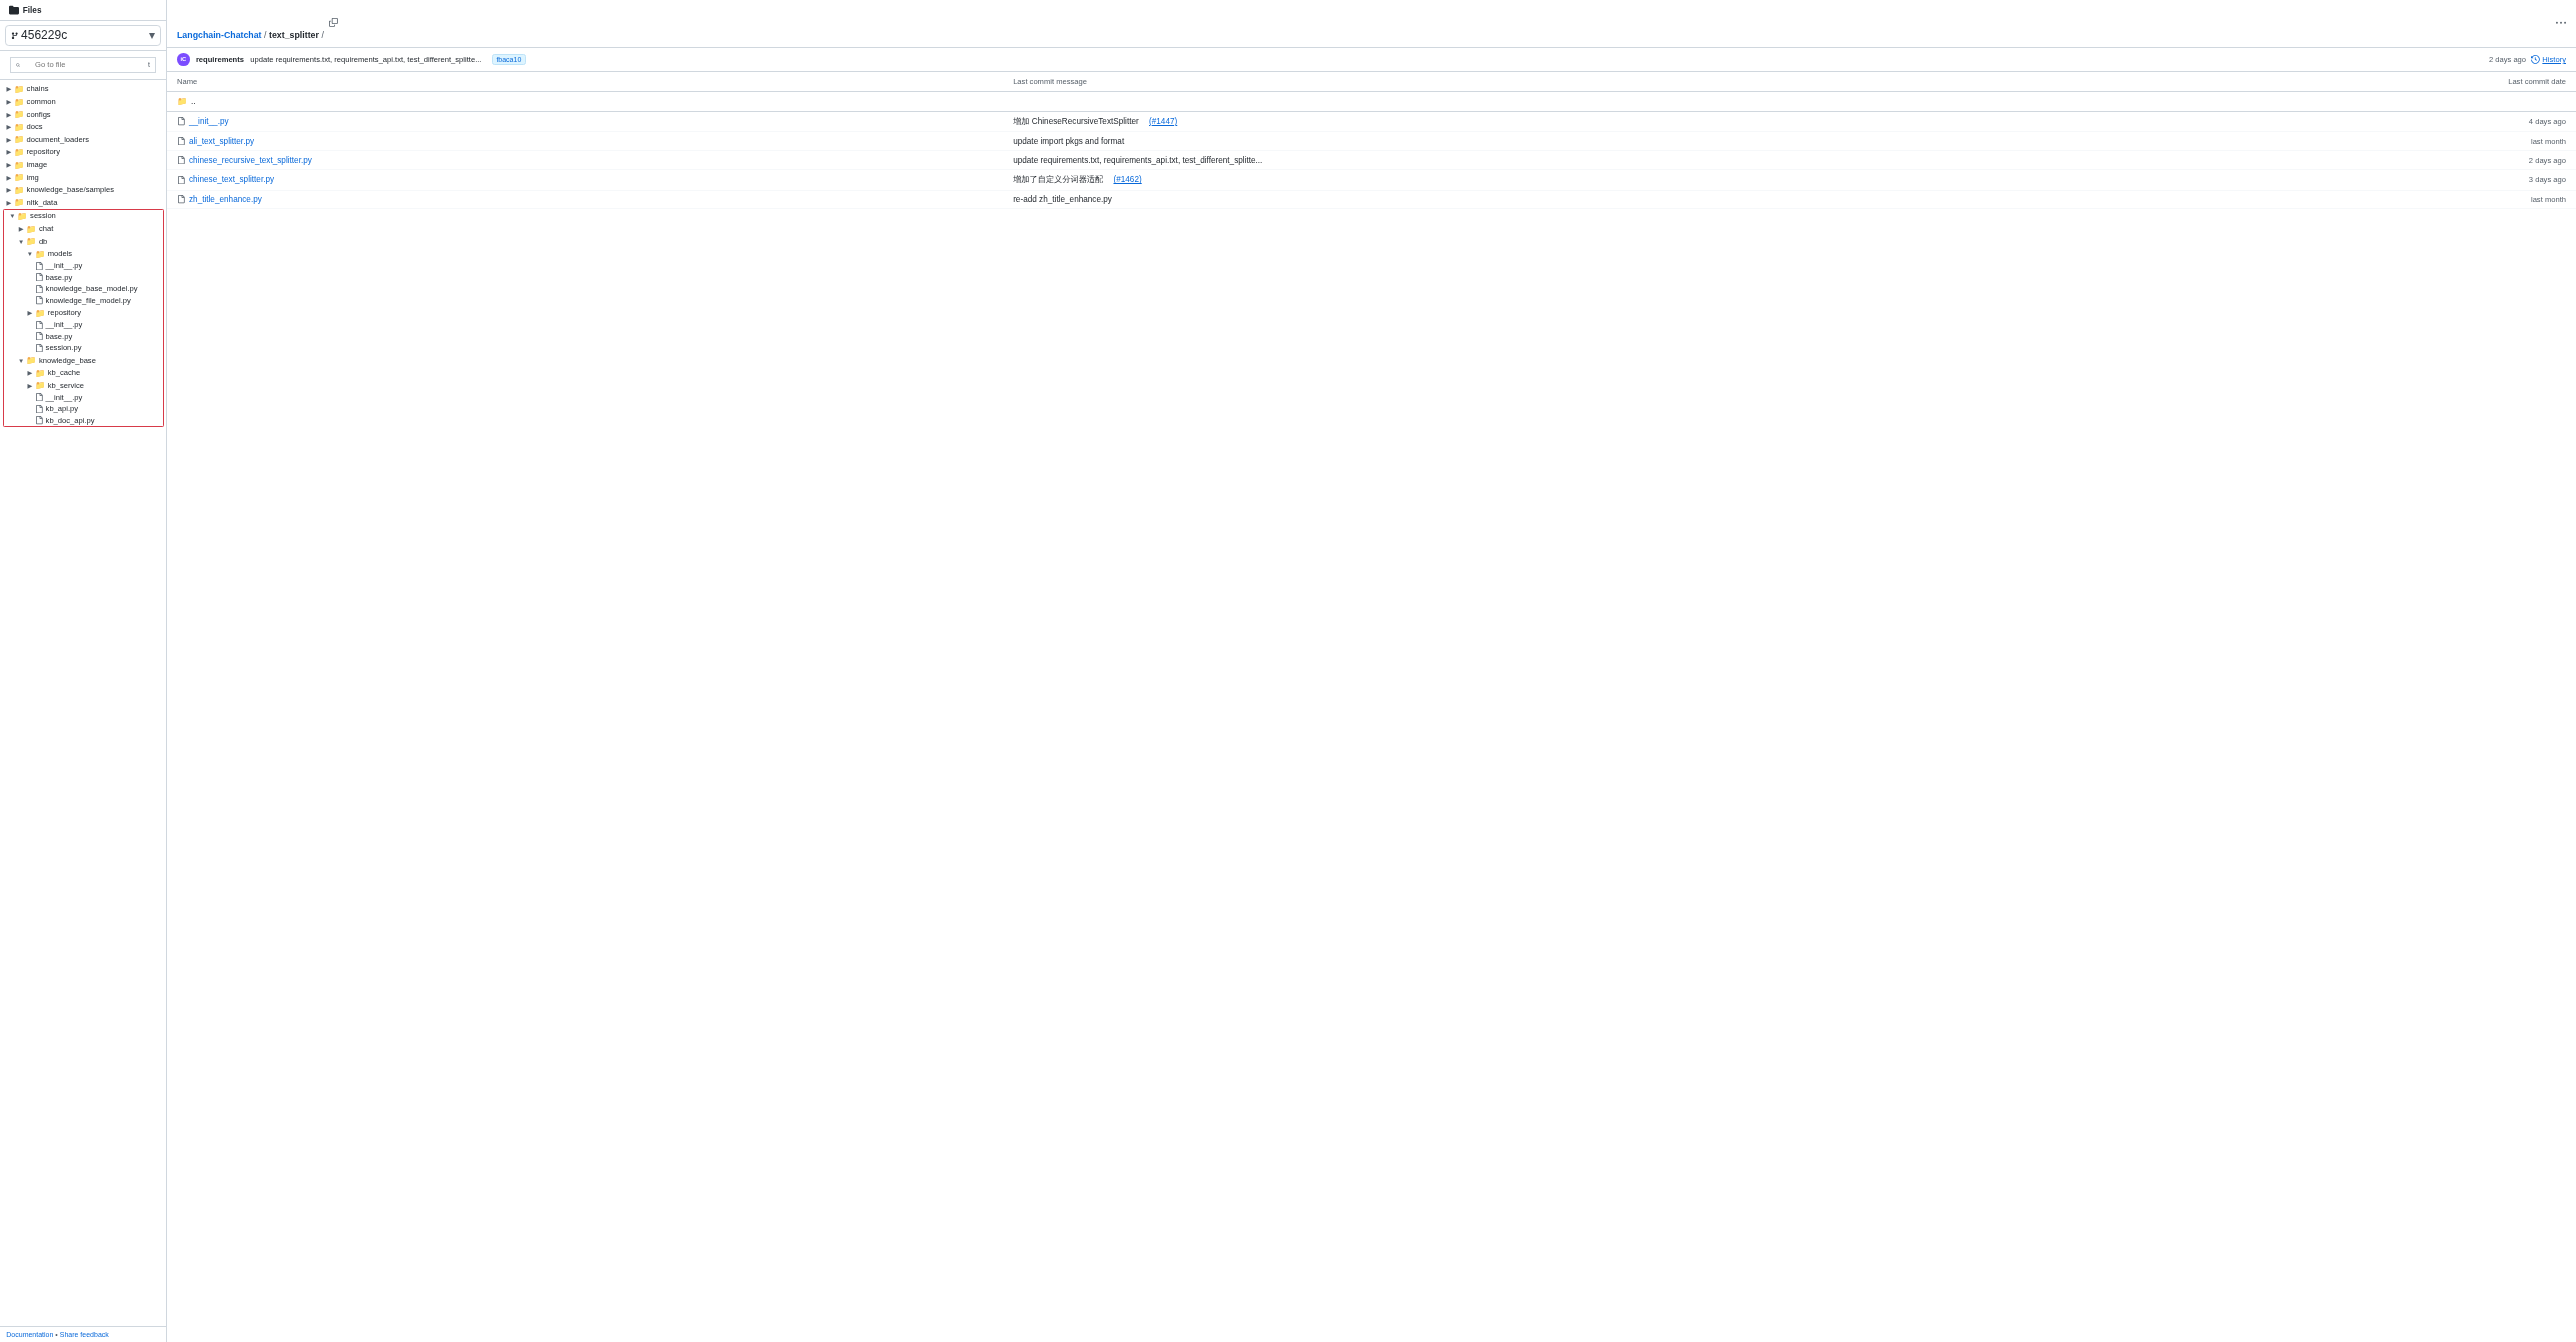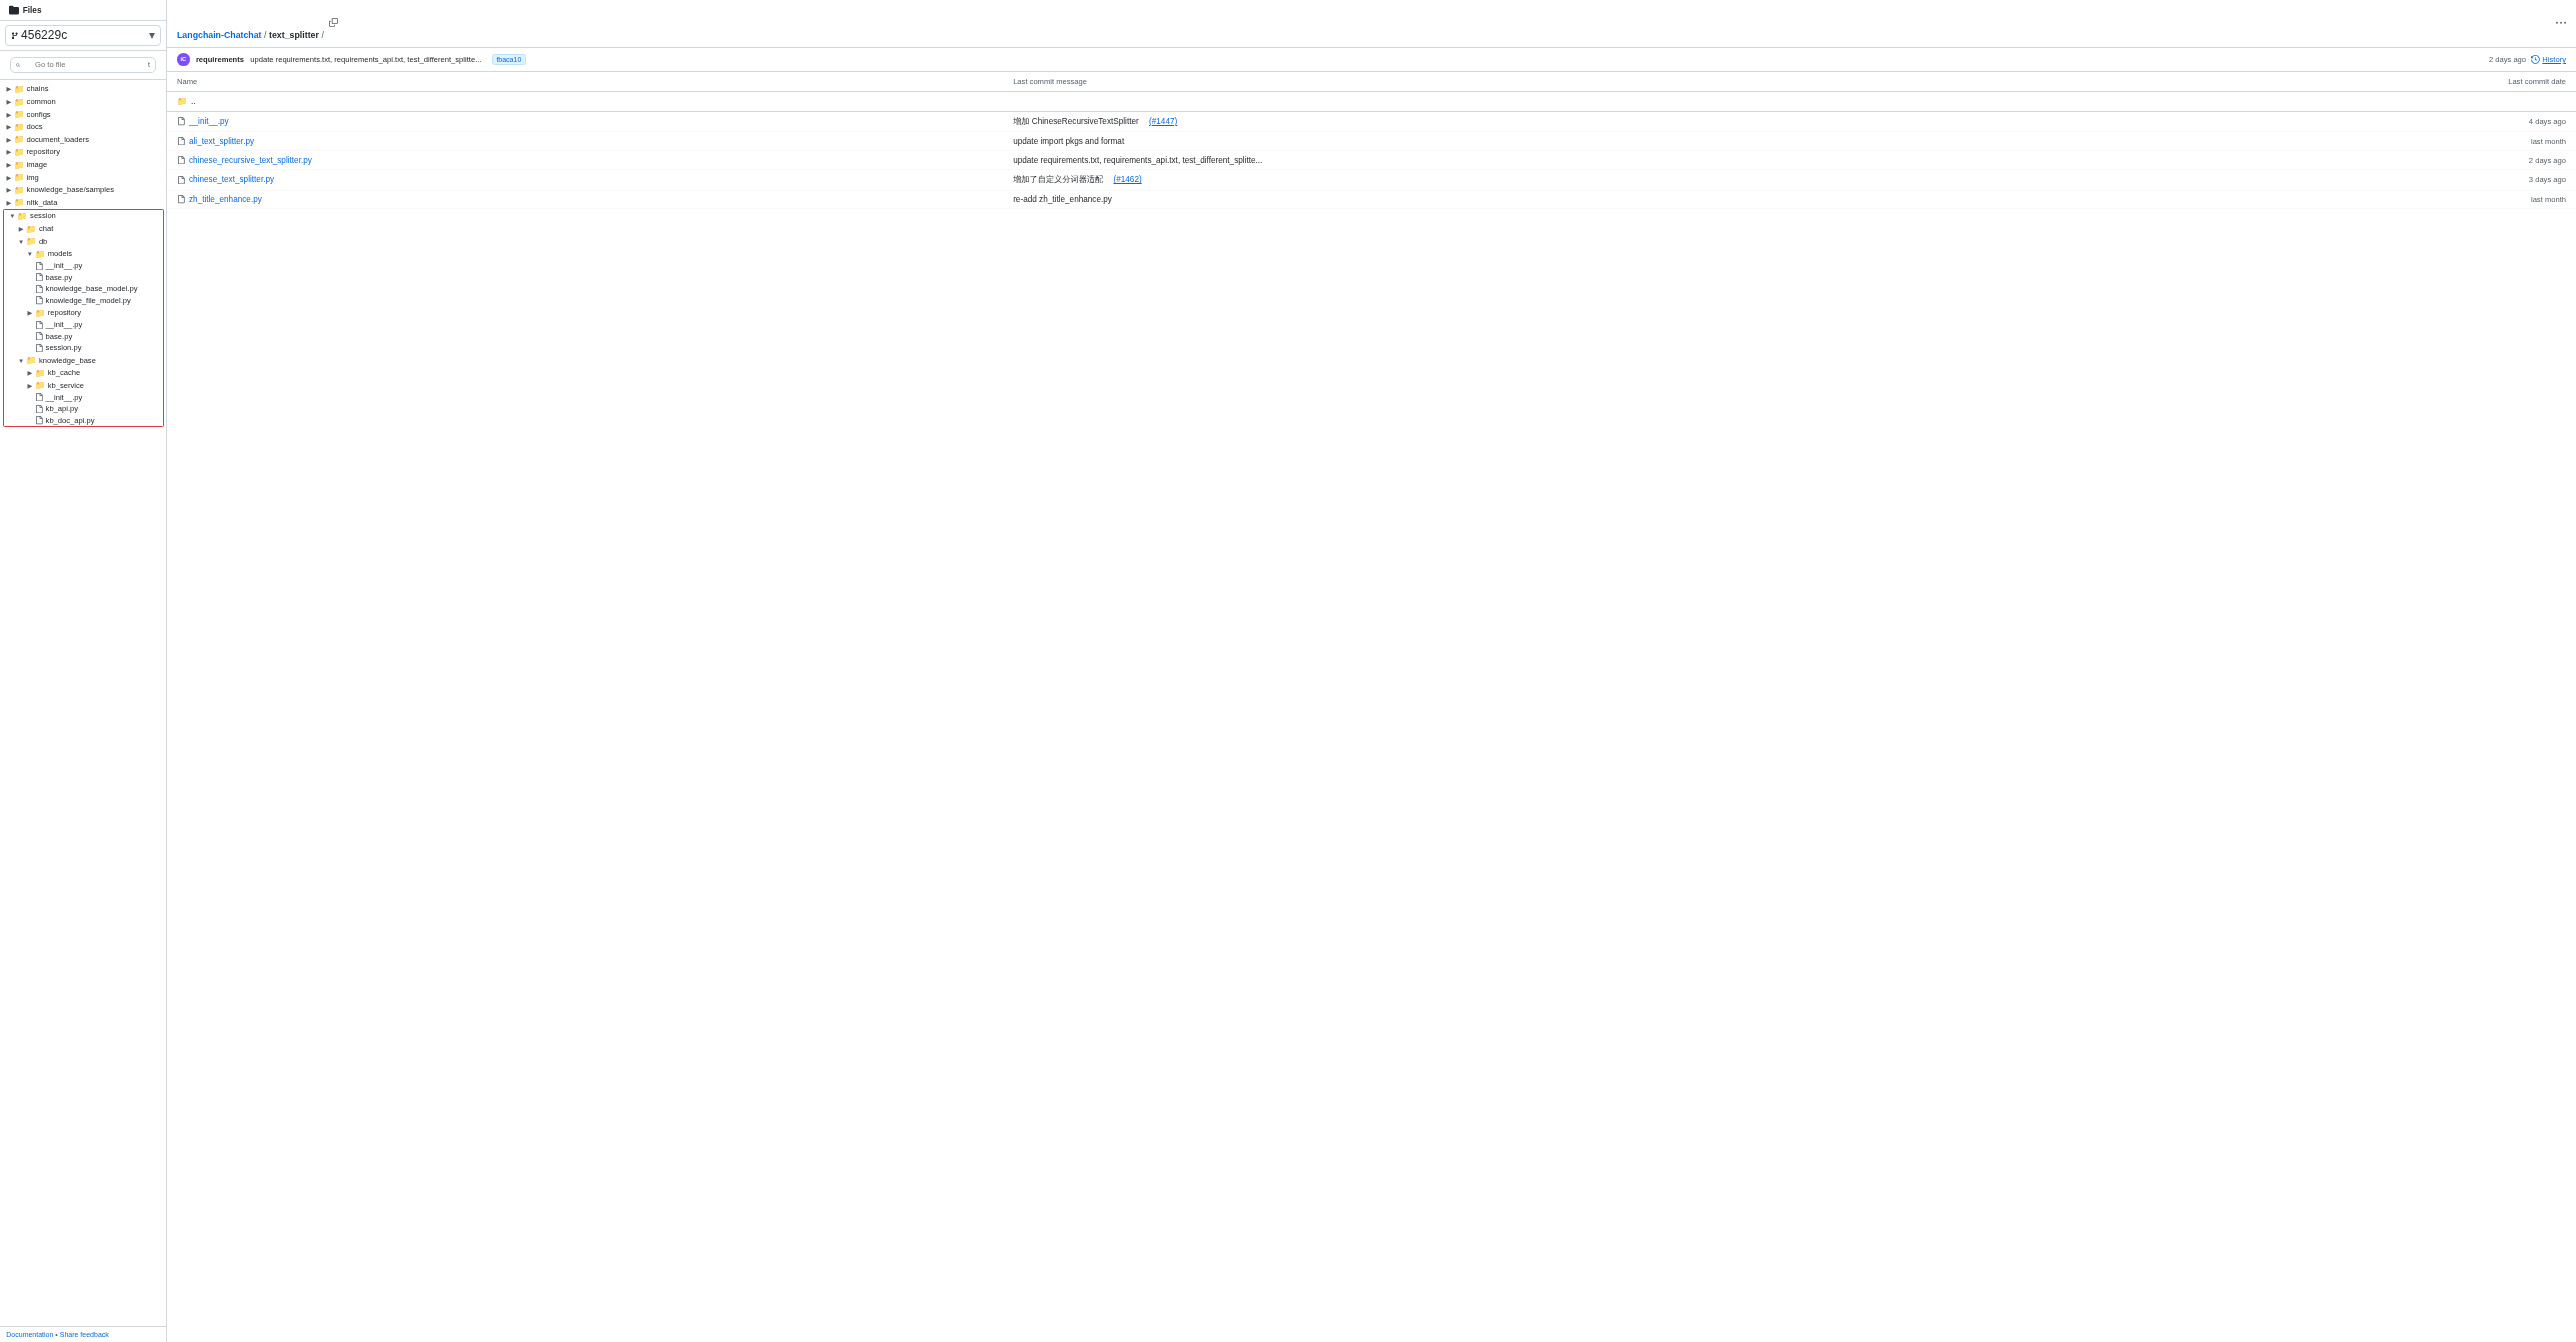--- a/index.html
+++ b/index.html
@@ -6,21 +6,21 @@
     body { font-family: -apple-system, BlinkMacSystemFont, 'Segoe UI', Helvetica, Arial, sans-serif; font-size: 8.2px; color: #24292f; background: #fff; display: flex; flex-direction: column; height: 100vh; overflow: hidden; }
 
     .app { display: flex; flex: 1; overflow: hidden; }
 
     
     .sidebar { width: 167px; min-width: 167px; border-right: 0.6px solid #d0d7de; display: flex; flex-direction: column; overflow: hidden; background: #fff; }
     .sidebar-header { padding: 5px 9px; border-bottom: 0.6px solid #d0d7de; display: flex; align-items: flex-start; gap: 3.8px; }
     .sidebar-title { font-weight: 600; font-size: 8.2px; display: flex; align-items: center; gap: 3.8px; }
     .branch-select { display: flex; align-items: center; gap: 2.5px; border: 0.6px solid #d0d7de; border-radius: 3.8px; padding: 2.5px 5px; font-size: 12px; cursor: pointer; background: #fff; flex: 1; }
     .branch-select .chevron { margin-left: auto; color: #57606a; }
-    .search-bar { margin: 3.8px 5px; border: 0.6px solid #d0d7de; border-radius: 5px; display: flex; align-items: center; padding: 2.5px 5px; gap: 15px; font-size: 7.6px; color: #57606a; }
+    .search-bar { margin: 3.8px 5px; border: 0.6px solid #d0d7de; border-radius: 0; display: flex; align-items: center; padding: 2.5px 5px; gap: 15px; font-size: 7.6px; color: #57606a; }
     .search-bar input { border: none; outline: none; font-size: 7.6px; color: #24292f; flex: 1; }
     .search-hint { margin-left: auto; color: #57606a; font-size: 7px; }
     .sidebar-tree { flex: 1; overflow-y: auto; padding: 2.5px 0; }
     .tree-item { display: flex; align-items: center; padding: 1.3px 5px; cursor: pointer; white-space: nowrap; font-size: 7.6px; }
     .tree-item .indent { display: inline-block; }
     .tree-item .chevron-icon { width: 7.6px; margin-right: 1.3px; color: #57606a; font-size: 6.3px; display: inline-flex; align-items: center; justify-content: center; }
     .tree-item .folder-icon { color: #54aeff; margin-right: 2.5px; font-size: 8.2px; }
     .tree-item .label { font-size: 7.6px; }
 
     

